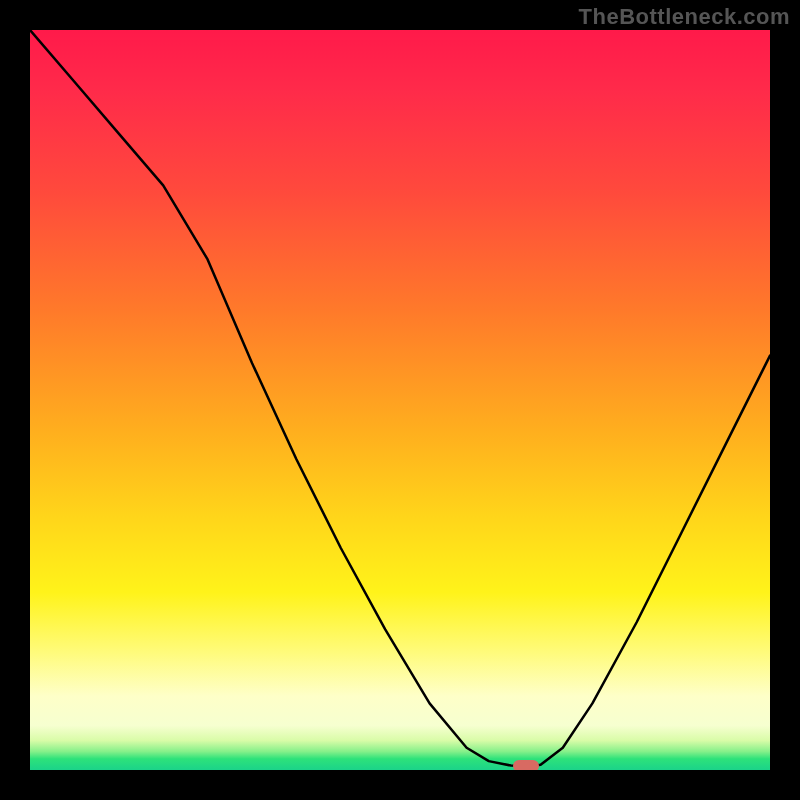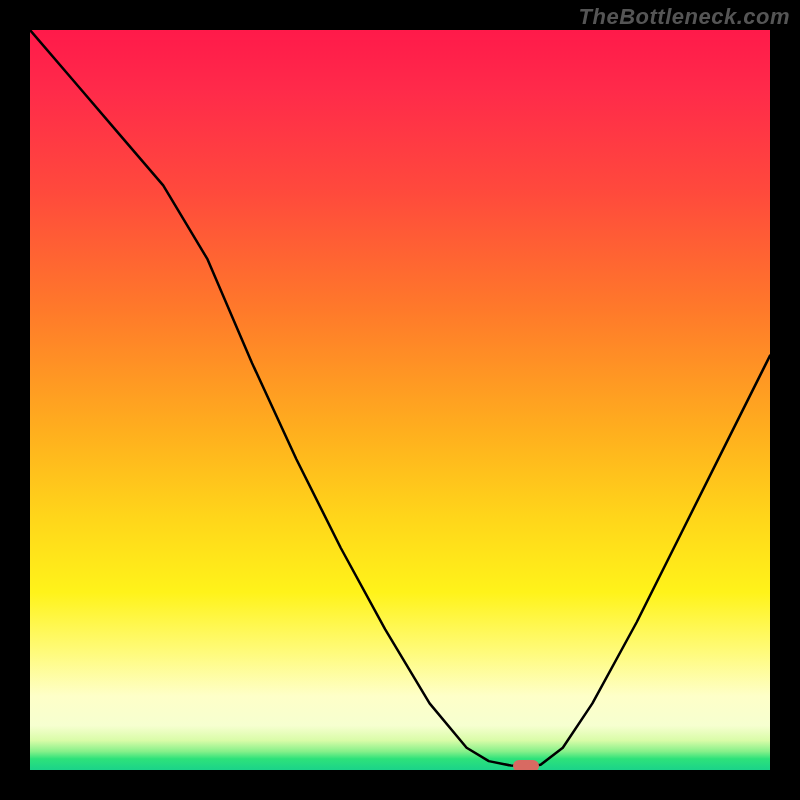--- a/index.html
+++ b/index.html
@@ -19,21 +19,20 @@
   }
   .watermark {
     position: absolute;
     top: 4px;
     right: 10px;
     color: #555;
     font-size: 22px;
     font-weight: 600;
     letter-spacing: 0.5px;
     user-select: none;
-    font-style: italic;
   }
   .plot {
     position: absolute;
     left: 30px;
     top: 30px;
     width: 740px;
     height: 740px;
     overflow: hidden;
   }
   .gradient {

